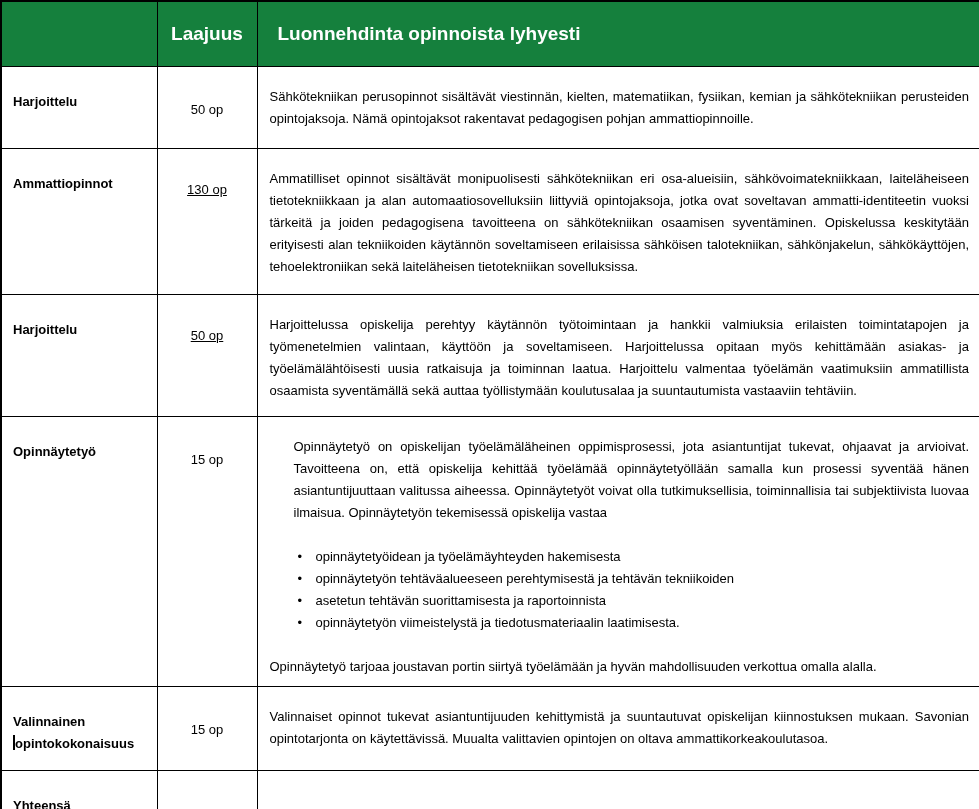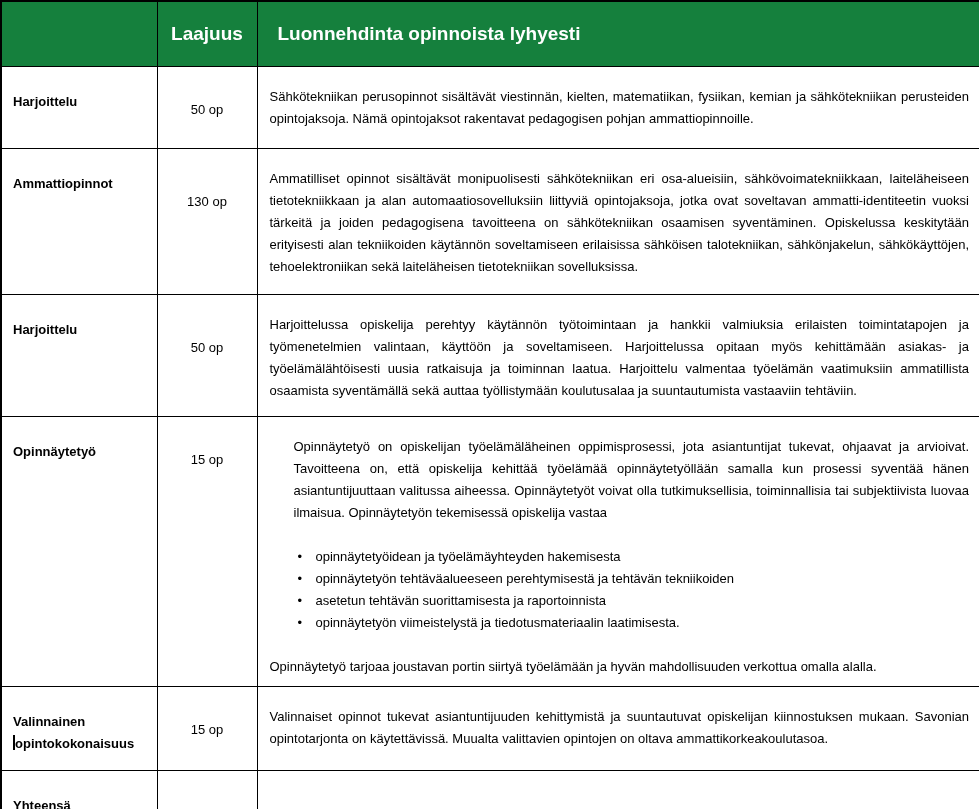--- a/index.html
+++ b/index.html
@@ -55,21 +55,21 @@
 
   td.label {
     font-weight: bold;
     font-size: 13.5px;
     padding: 24px 6px 6px 11px;
   }
   td.op {
     text-align: center;
     padding-top: 32px;
   }
-  td.op.op-low { padding-top: 42px; }
+  td.op.op-low { padding-top: 30px; text-decoration: underline; }
   td.desc {
     padding: 19px 10px 8px 12px;
   }
   td.desc p {
     margin: 0;
     text-align: justify;
   }
   td.desc p.spaced-after { margin-bottom: 22px; margin-left: 24px; }
   ul.thesis-list {
     list-style: none;

